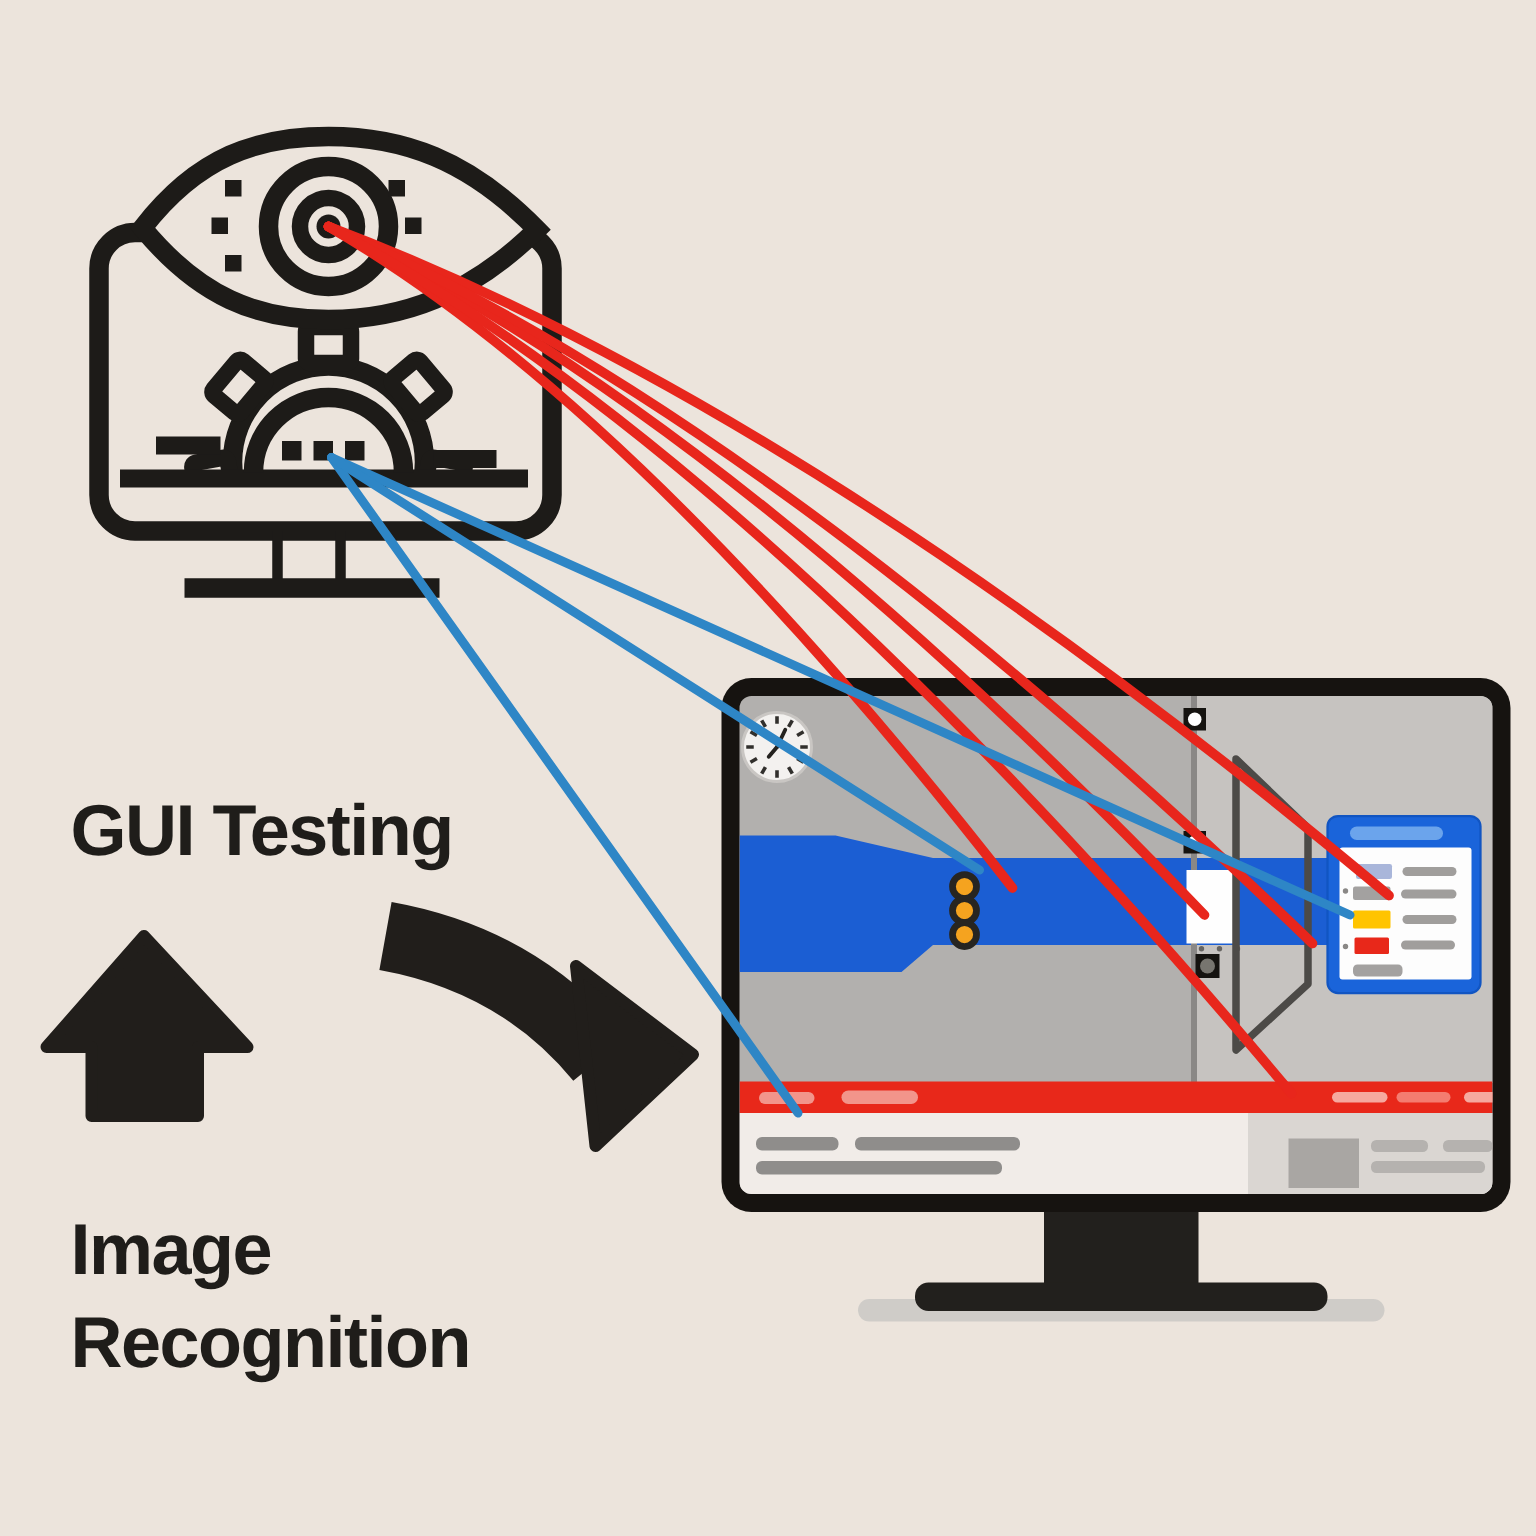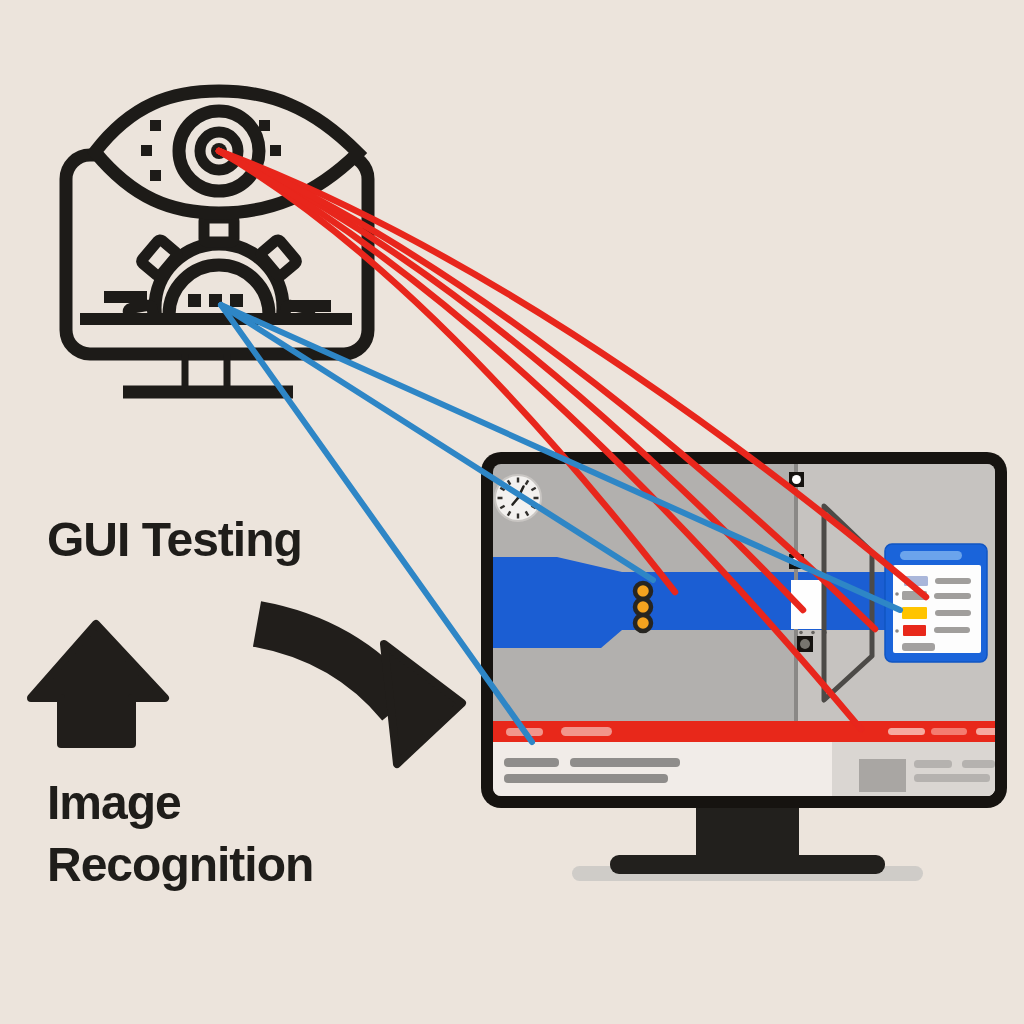--- a/index.html
+++ b/index.html
@@ -13,22 +13,22 @@
   #art{position:absolute;left:0;top:0;}
   .label{
     position:absolute;
     color:#1f1d1a;
     font-weight:800;
     font-size:48px;
     letter-spacing:-1px;
     line-height:62px;
     white-space:pre-line;
   }
-  #label-top{left:47px;top:509px;}
-  #label-bottom{left:47px;top:772px;}
+  #label-top{left:47px;top:524px;}
+  #label-bottom{left:47px;top:803px;}
 </style>
 </head>
 <body>
 
 <div id="stage" style="background: rgb(236, 228, 220);">
 
   <svg id="art" width="1024" height="1024" viewBox="0 0 1024 1024">
 
     <defs>
       <clipPath id="screenClip">

